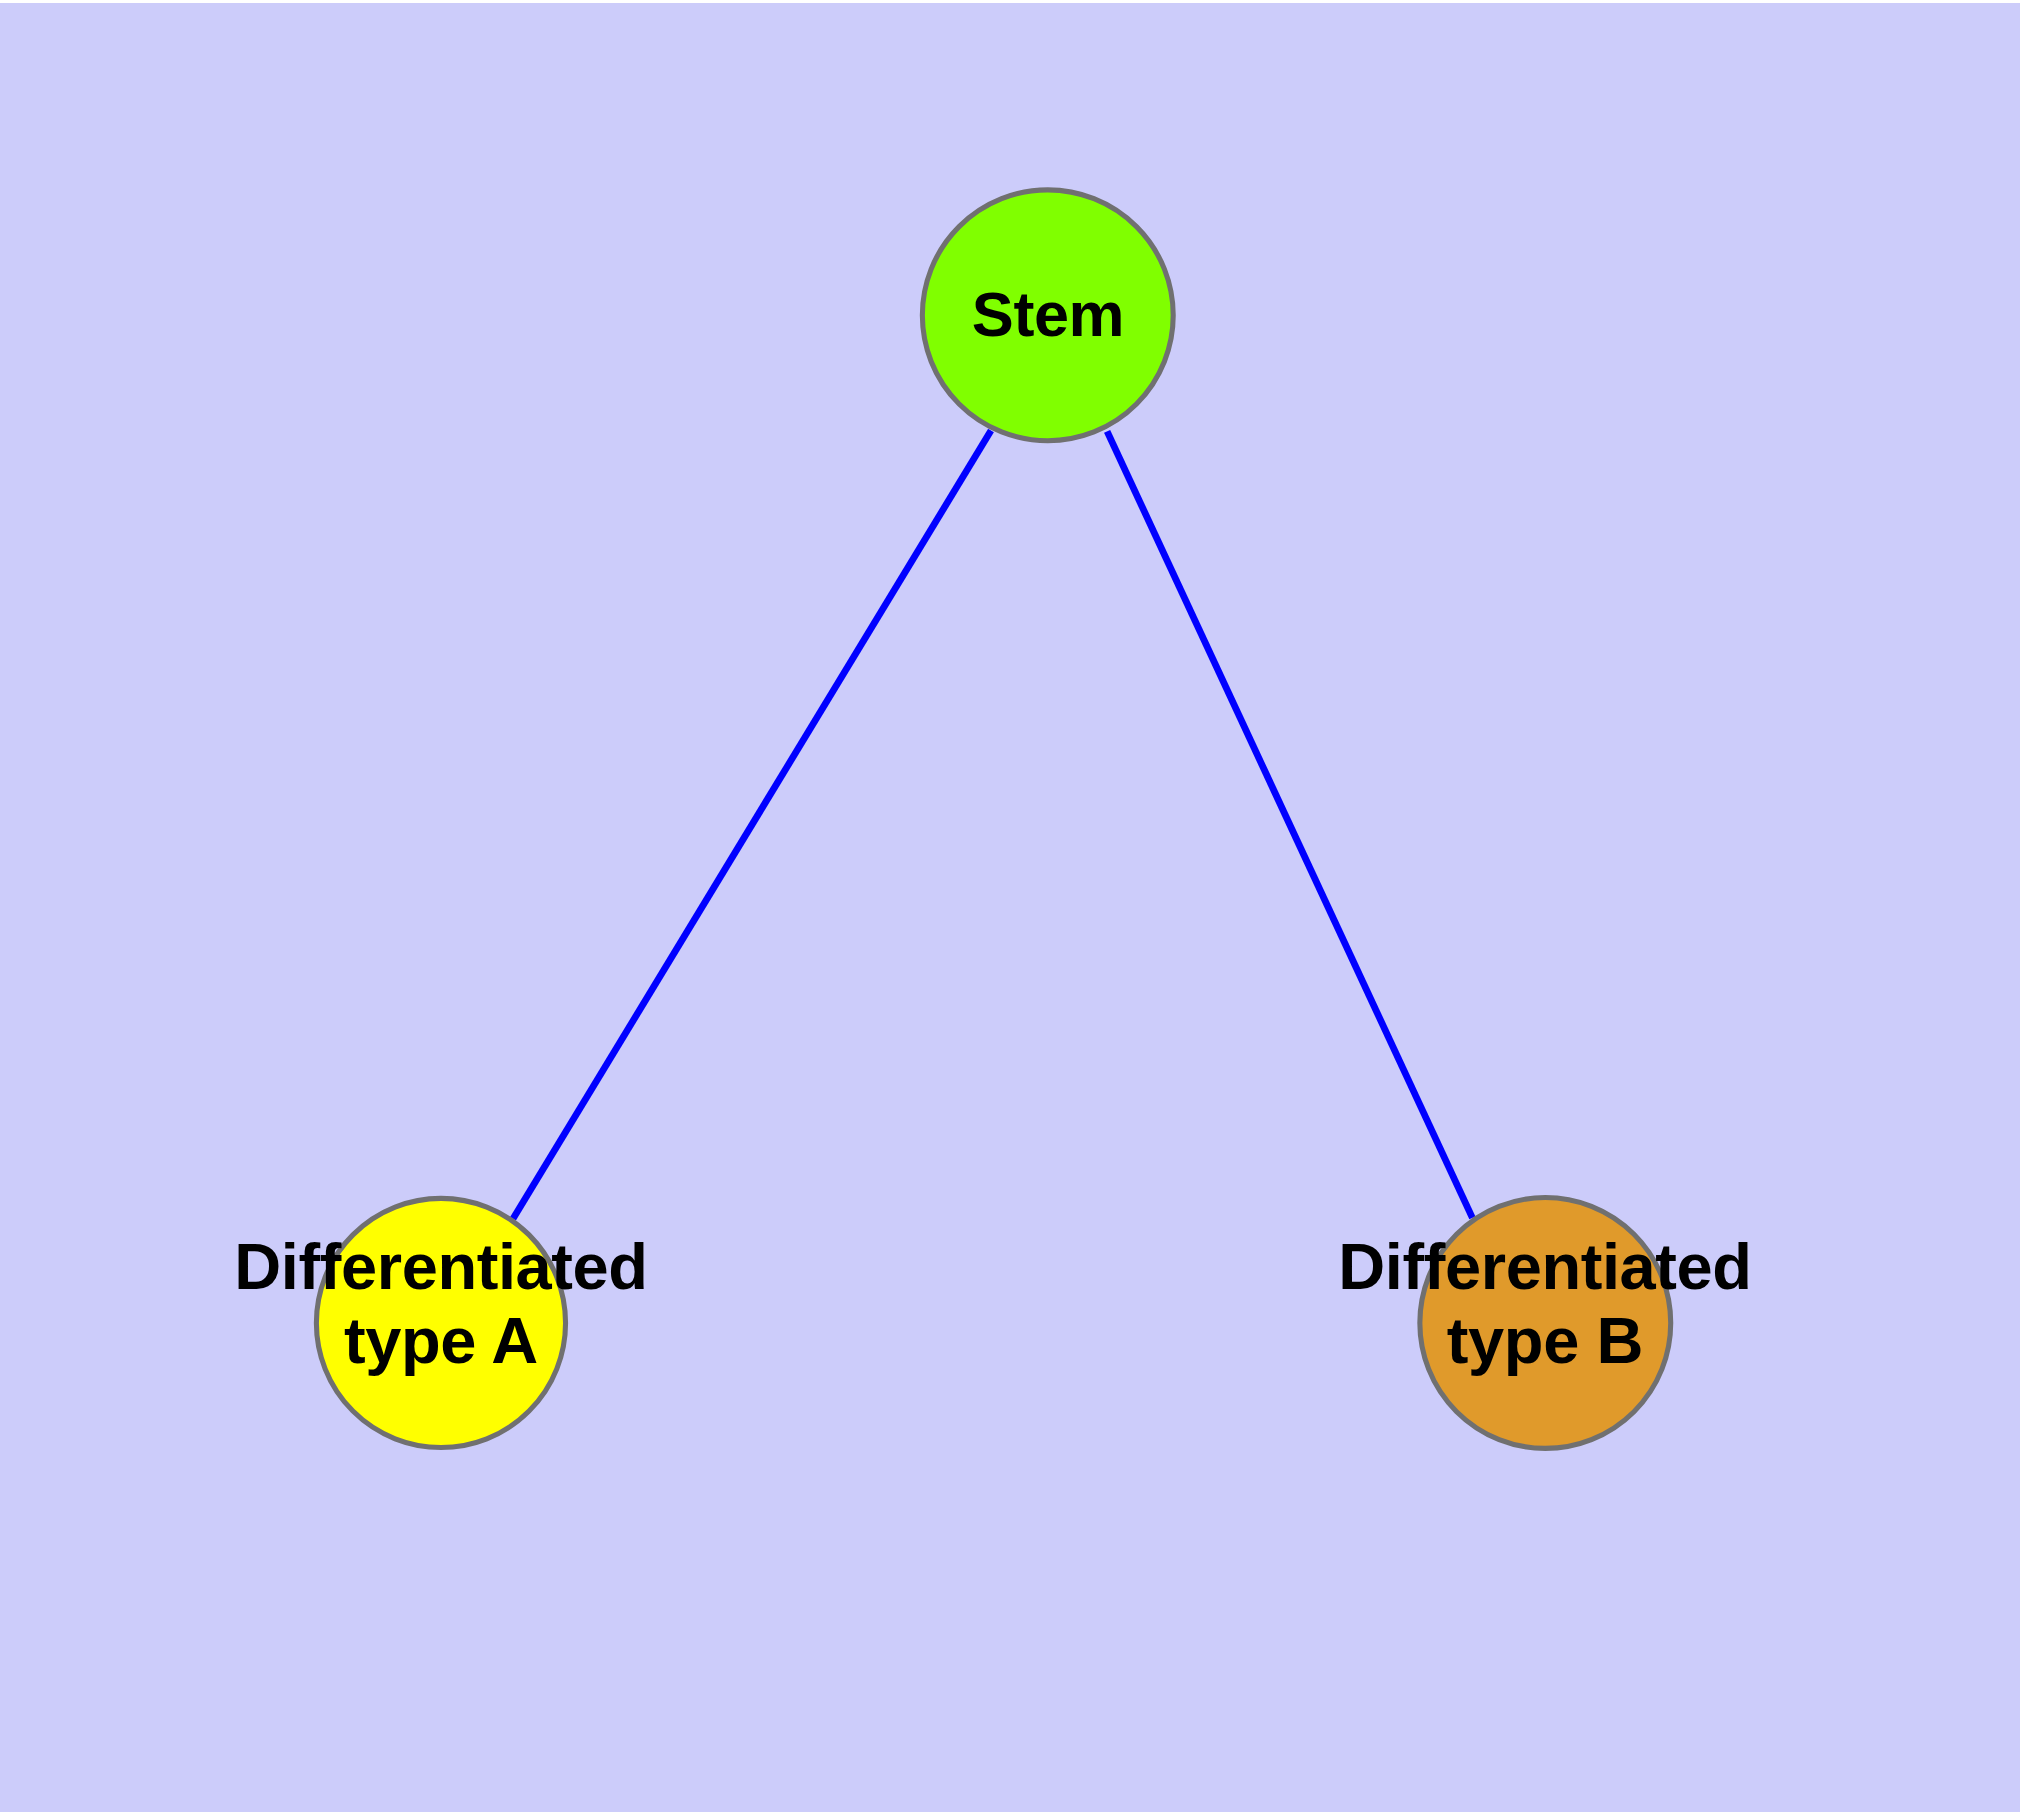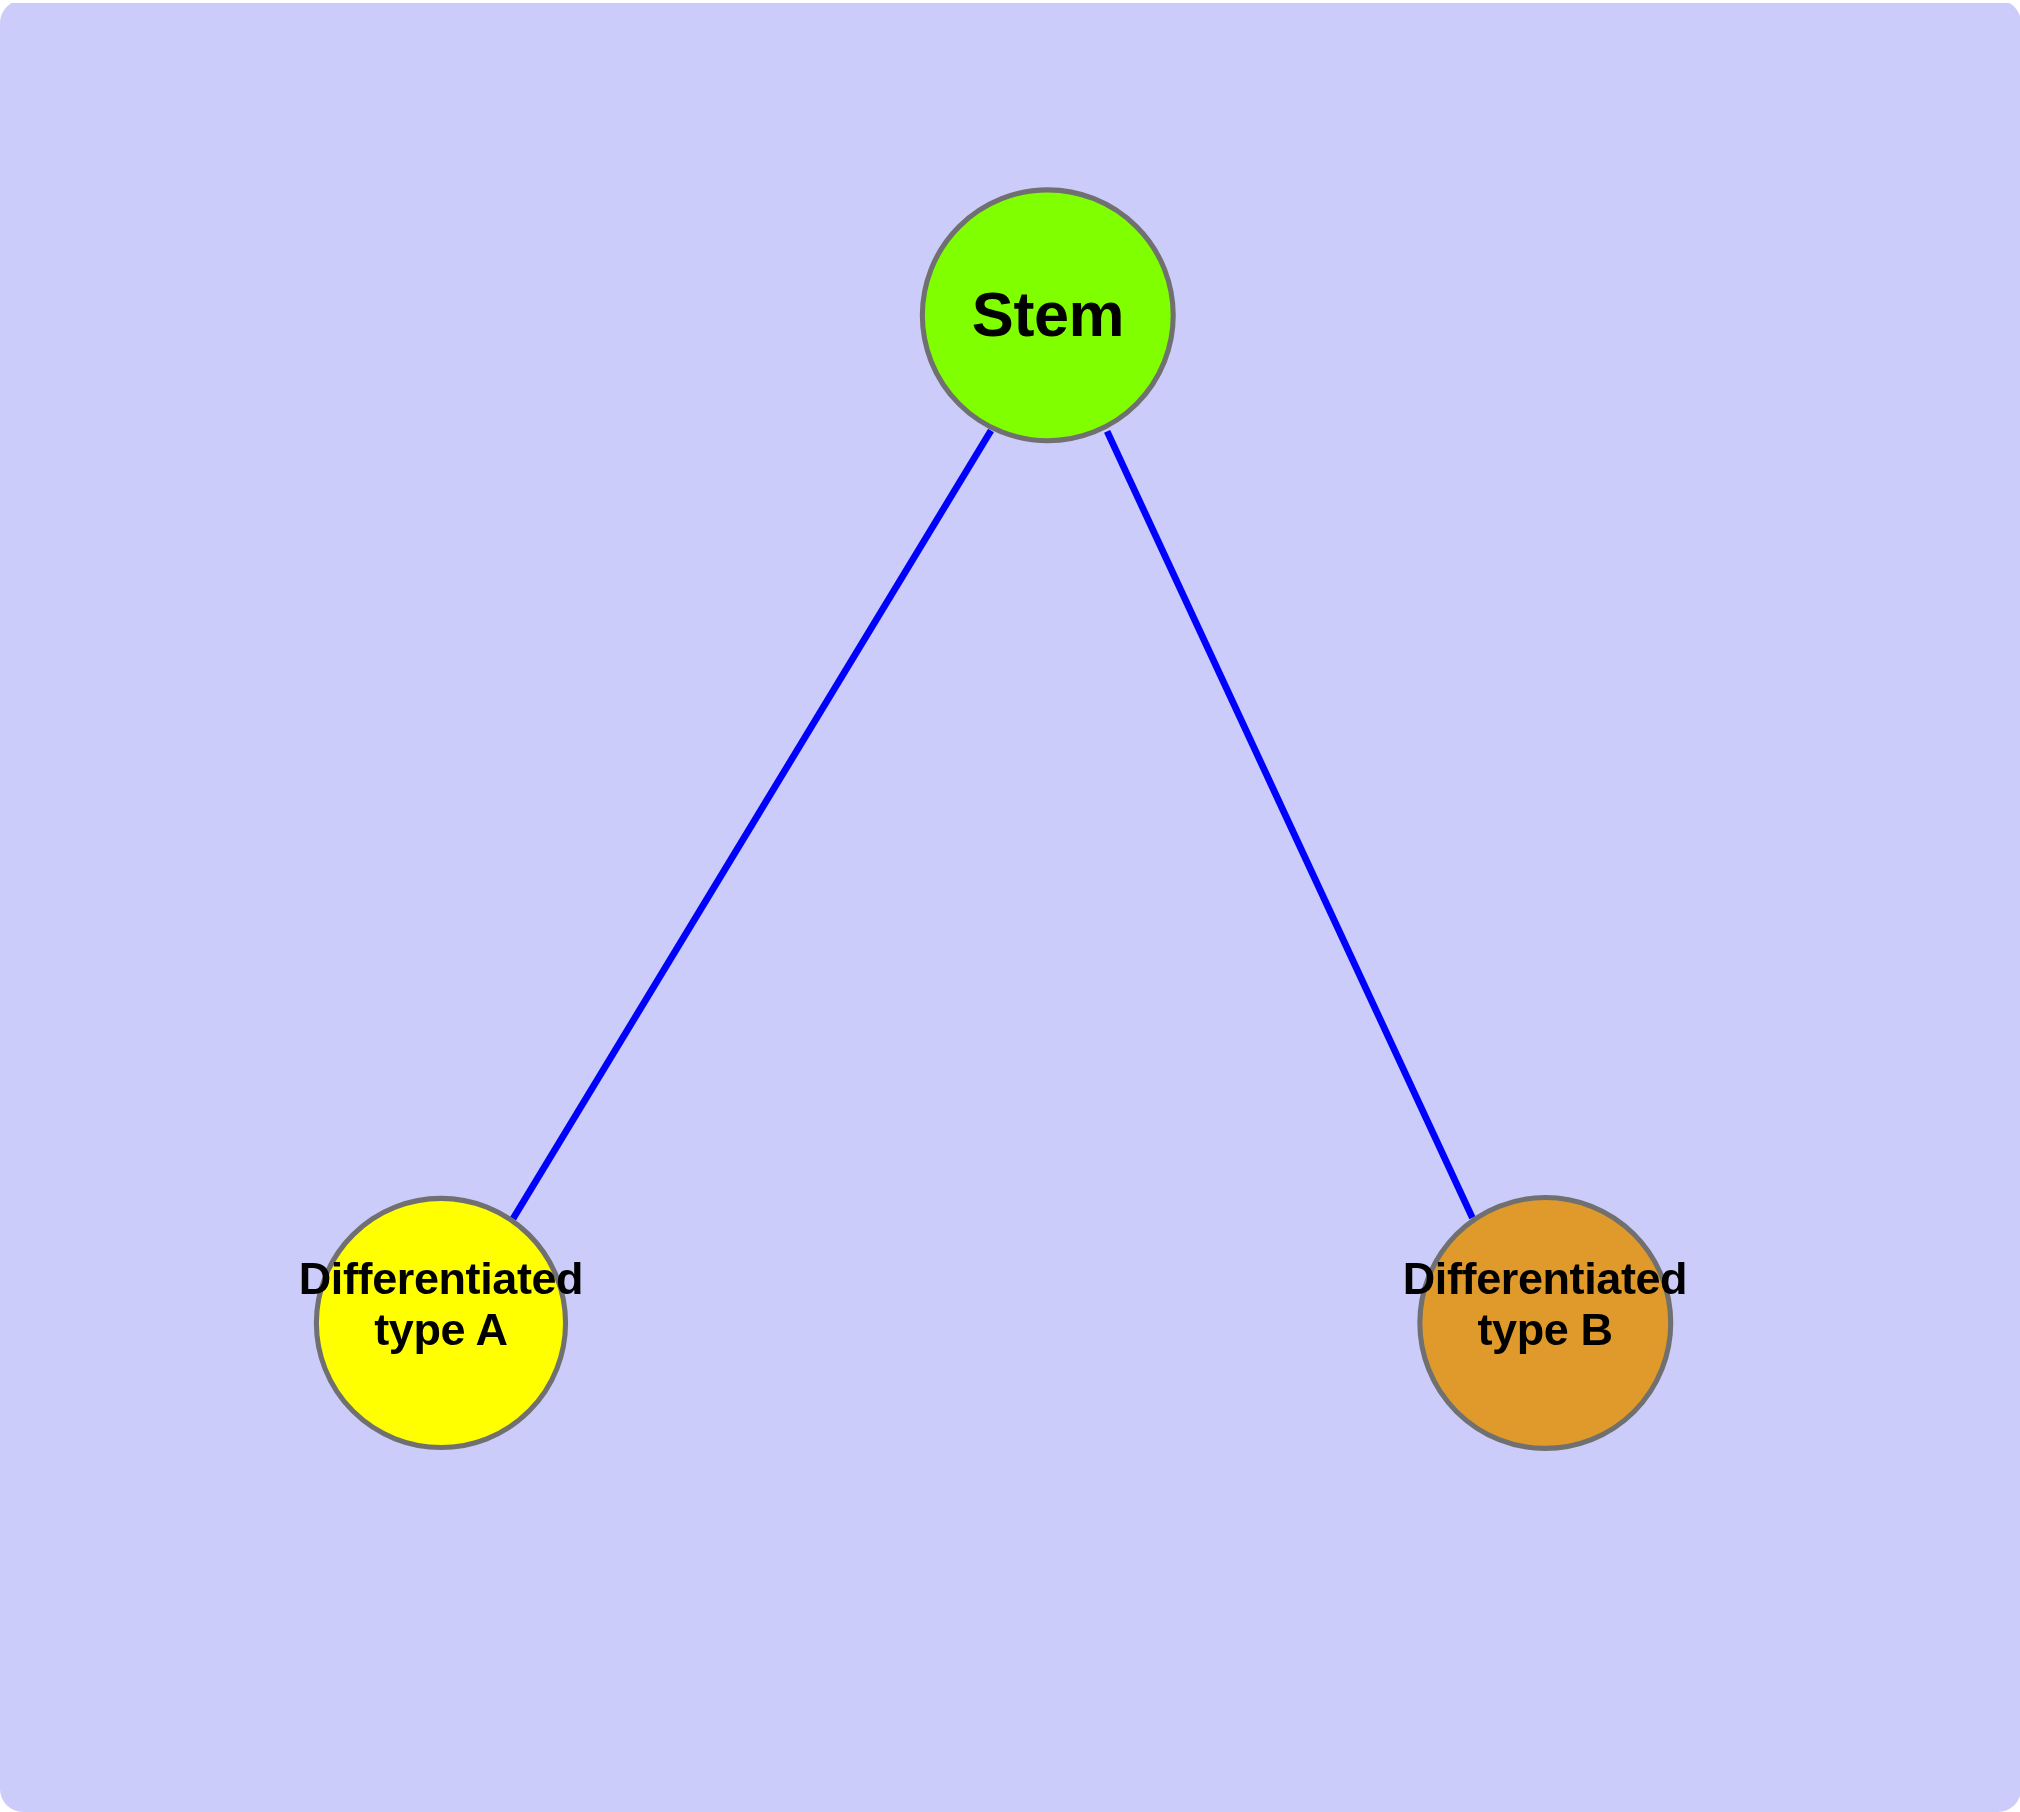--- a/index.html
+++ b/index.html
@@ -7,21 +7,20 @@
     padding: 0;
     background: #ffffff;
   }
   #canvas {
     position: relative;
     width: 2021px;
     height: 1812px;
     overflow: hidden;
     background: #ffffff;
     font-family: "Liberation Sans", sans-serif;
-    border-radius: 23px;
   }
   #plot-background {
     position: absolute;
     left: 0;
     top: 3.4px;
     width: 2021px;
     height: 1809px;
     background: #ccccfa;
   }
   #graph-svg {
@@ -39,21 +38,21 @@
     line-height: 1.14;
     white-space: pre;
     letter-spacing: -0.4px;
     transform: translate(-50%, -50%);
     pointer-events: none;
   }
   .label-root {
     font-size: 63px;
   }
   .label-leaf {
-    font-size: 45px;
+    font-size: 65px;
   }
 </style>
 </head>
 <body>
 
 <div id="canvas">
 
   <div id="plot-background"></div>
 
   <svg id="graph-svg" viewBox="0 0 2384 2138">

